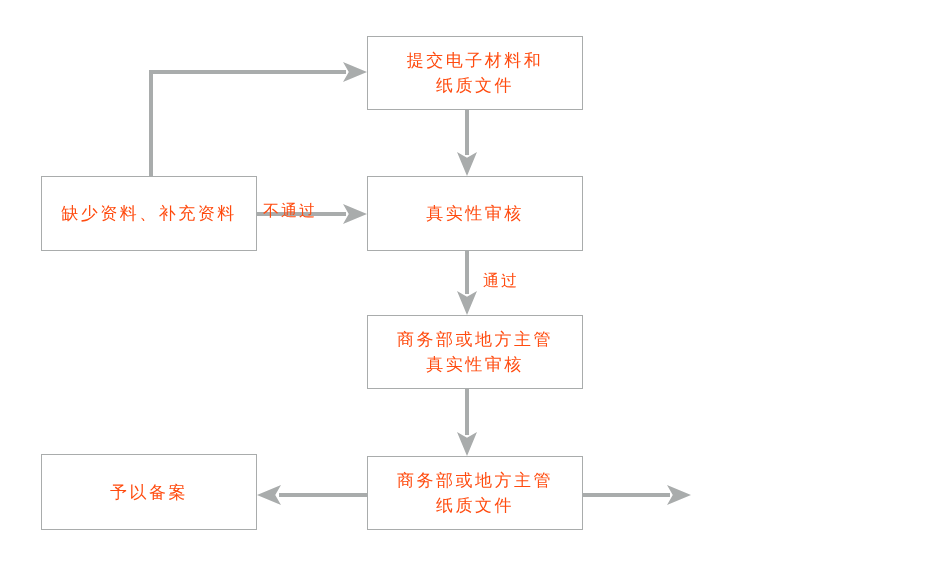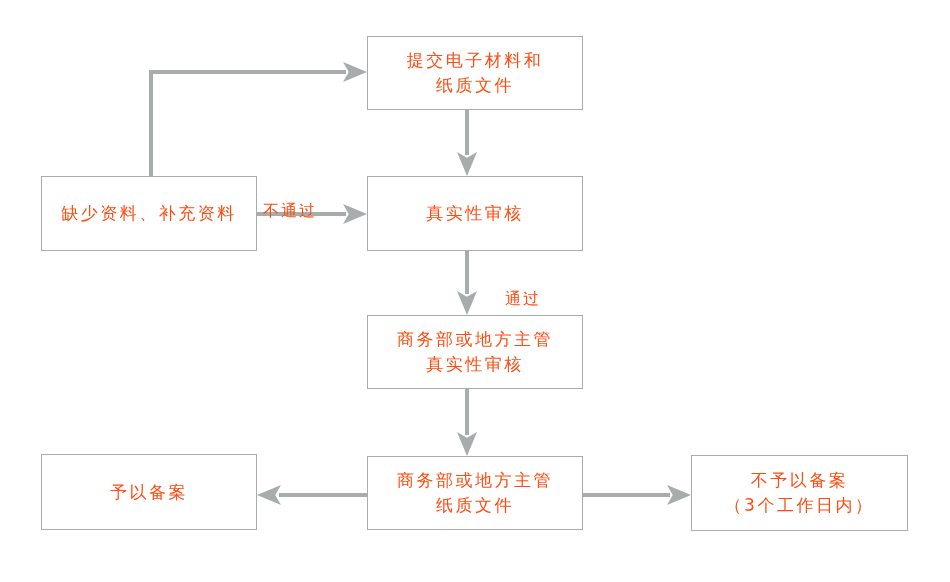--- a/index.html
+++ b/index.html
@@ -69,31 +69,27 @@
 
   <div class="node" style="left:367px; top:456px; width:216px; height:74px;">
     <div>商务部或地方主管</div>
     <div>纸质文件</div>
   </div>
 
   <div class="node" style="left:41px; top:454px; width:216px; height:76px;">
     <div>予以备案</div>
   </div>
 
-  <div class="node" style="left:691px; top:455px; width:217px; height:76px;">
-    <div>不予以备案</div>
-    <div>（3个工作日内）</div>
-  </div>
 
   <div class="stem" style="left:465px; top:110px; width:4px; height:45px;"></div>
   <div class="ah down" style="left:457px; top:152px;"></div>
 
   <div class="stem" style="left:465px; top:251px; width:4px; height:43px;"></div>
   <div class="ah down" style="left:457px; top:291px;"></div>
-  <div class="edge-label" style="left:483px; top:289px;margin-left:22px;">通过</div>
+  <div class="edge-label" style="left:483px; top:271px;">通过</div>
 
   <div class="stem" style="left:465px; top:389px; width:4px; height:46px;"></div>
   <div class="ah down" style="left:457px; top:432px;"></div>
 
   <div class="stem" style="left:279px; top:493px; width:89px; height:4px;"></div>
   <div class="ah left" style="left:257px; top:485px;"></div>
 
   <div class="stem" style="left:583px; top:493px; width:87px; height:4px;"></div>
   <div class="ah right" style="left:667px; top:485px;"></div>
 

